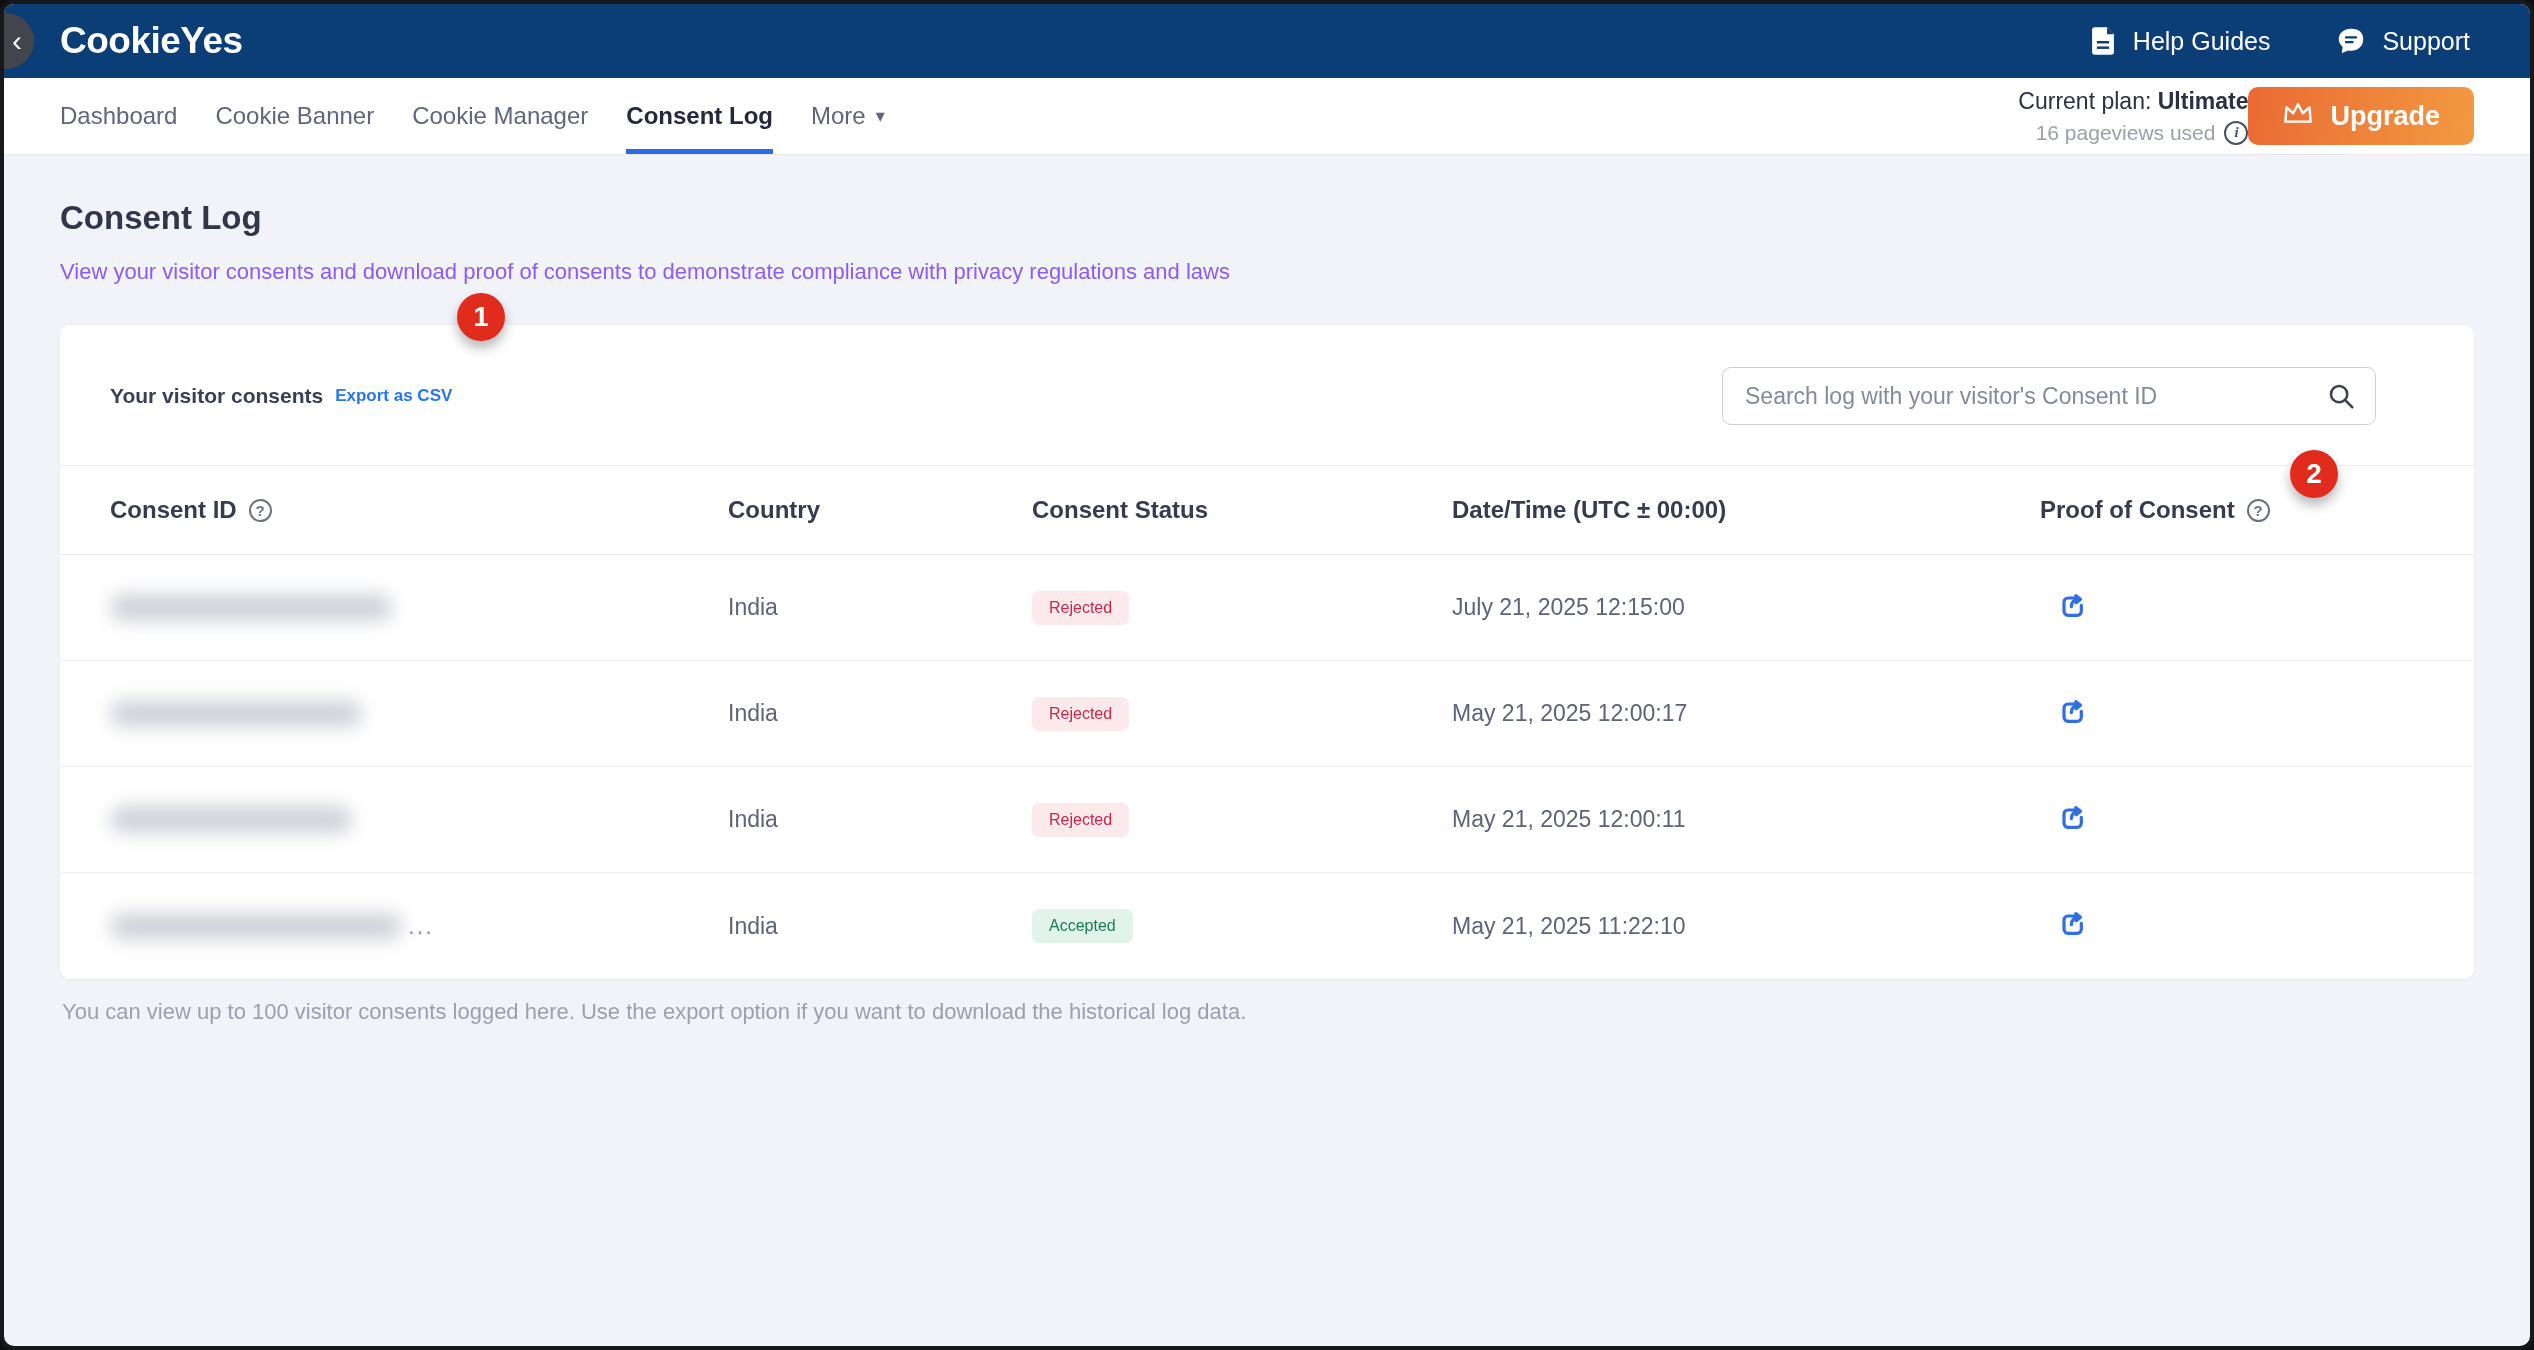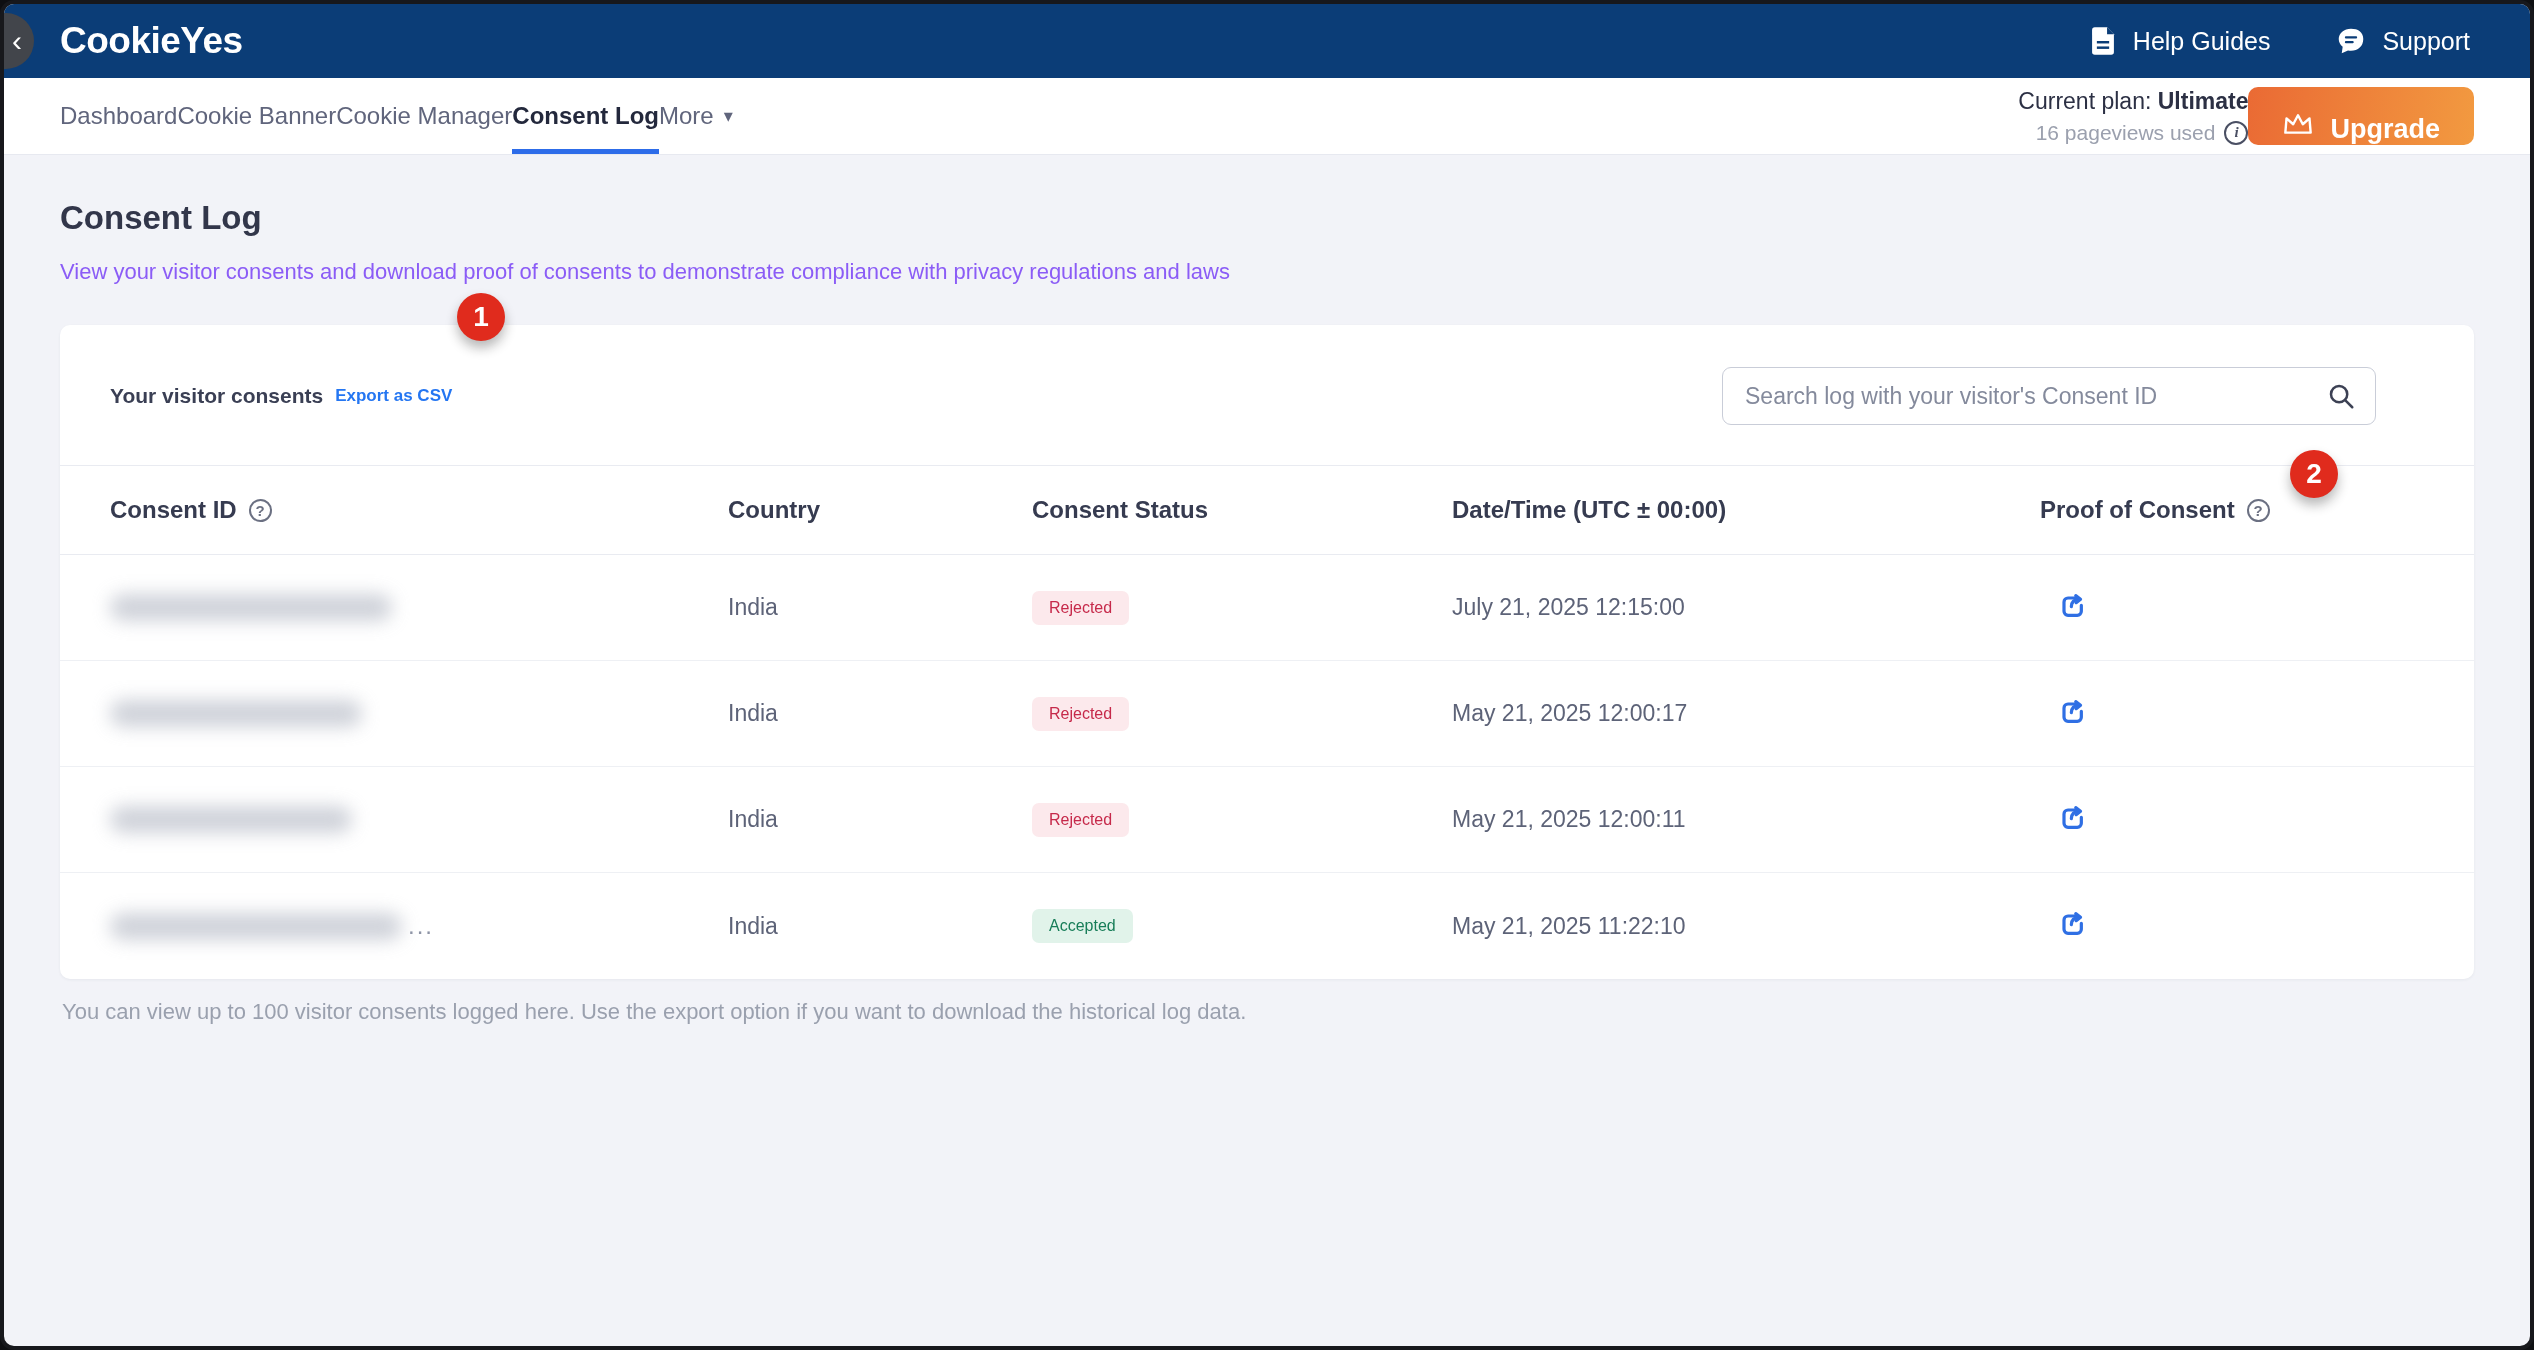--- a/index.html
+++ b/index.html
@@ -22,21 +22,21 @@
     margin-left:56px; color:#ffffff; font-size:37px; font-weight:800; letter-spacing:-0.5px;
   }
   .topbar-right{ margin-left:auto; display:flex; align-items:center; gap:66px; }
   .top-link{ display:flex; align-items:center; gap:16px; color:#ffffff; font-size:25px; font-weight:500; cursor:pointer; }
   .top-link svg{ display:block; }
   
   .subnav{
     height:77px; background:#ffffff; display:flex; align-items:stretch;
     padding:0 56px; border-bottom:1px solid #e7e9f0; flex-shrink:0;
   }
-  .tabs{ display:flex; align-items:stretch;text-align:right; }
+  .tabs{ display:flex; gap:38px; align-items:stretch;text-align:right; }
   .tab{
     display:flex; align-items:center; font-size:24px; color:#60657c;
     position:relative; cursor:pointer; white-space:nowrap;
   }
   .tab.active{ color:#23283c; font-weight:700; }
   .tab.active::after{
     content:""; position:absolute; left:0; right:0; bottom:0; height:5px; background:#2d6ce9;
   }
   .tab .caret{ margin-left:10px; font-size:18px; color:#60657c; }
   .subnav-right{ margin-left:auto; display:flex; align-items:center; }
@@ -45,21 +45,21 @@
   .plan-line1 b{ font-weight:700; }
   .plan-line2{ font-size:21px; color:#9ba0ae; margin-top:6px; display:flex; justify-content:flex-end; align-items:center; gap:9px; }
   .info-circle{
     width:24px; height:24px; border-radius:50%; border:2px solid #4a4f63; color:#4a4f63;
     font-size:15px; display:inline-flex; align-items:center; justify-content:center; font-weight:700;
     font-family:"Liberation Serif", serif; font-style:italic;
   }
   .upgrade-btn{
     height:58px; padding:0 34px; border:none; border-radius:10px; cursor:pointer;
     background:linear-gradient(100deg,#ea6a34 0%,#f29a40 100%);
-    color:#fff; font-size:27px; font-weight:700; display:flex; align-items:flex-end; gap:16px;
+    color:#fff; font-size:27px; font-weight:700; display:flex; align-items:center; gap:16px;
     font-family:"Liberation Sans", sans-serif;
   }
   
   .content{ flex:1; padding:40px 56px 0; position:relative; }
   .page-title{ font-size:33px; font-weight:700; color:#32364a; margin-top:4px; }
   .page-sub{ font-size:22px; color:#8b5cf6; margin-top:22px; }
   .card{
     margin-top:40px; background:#ffffff; border-radius:10px;
     box-shadow:0 1px 3px rgba(40,45,60,.06);
   }

